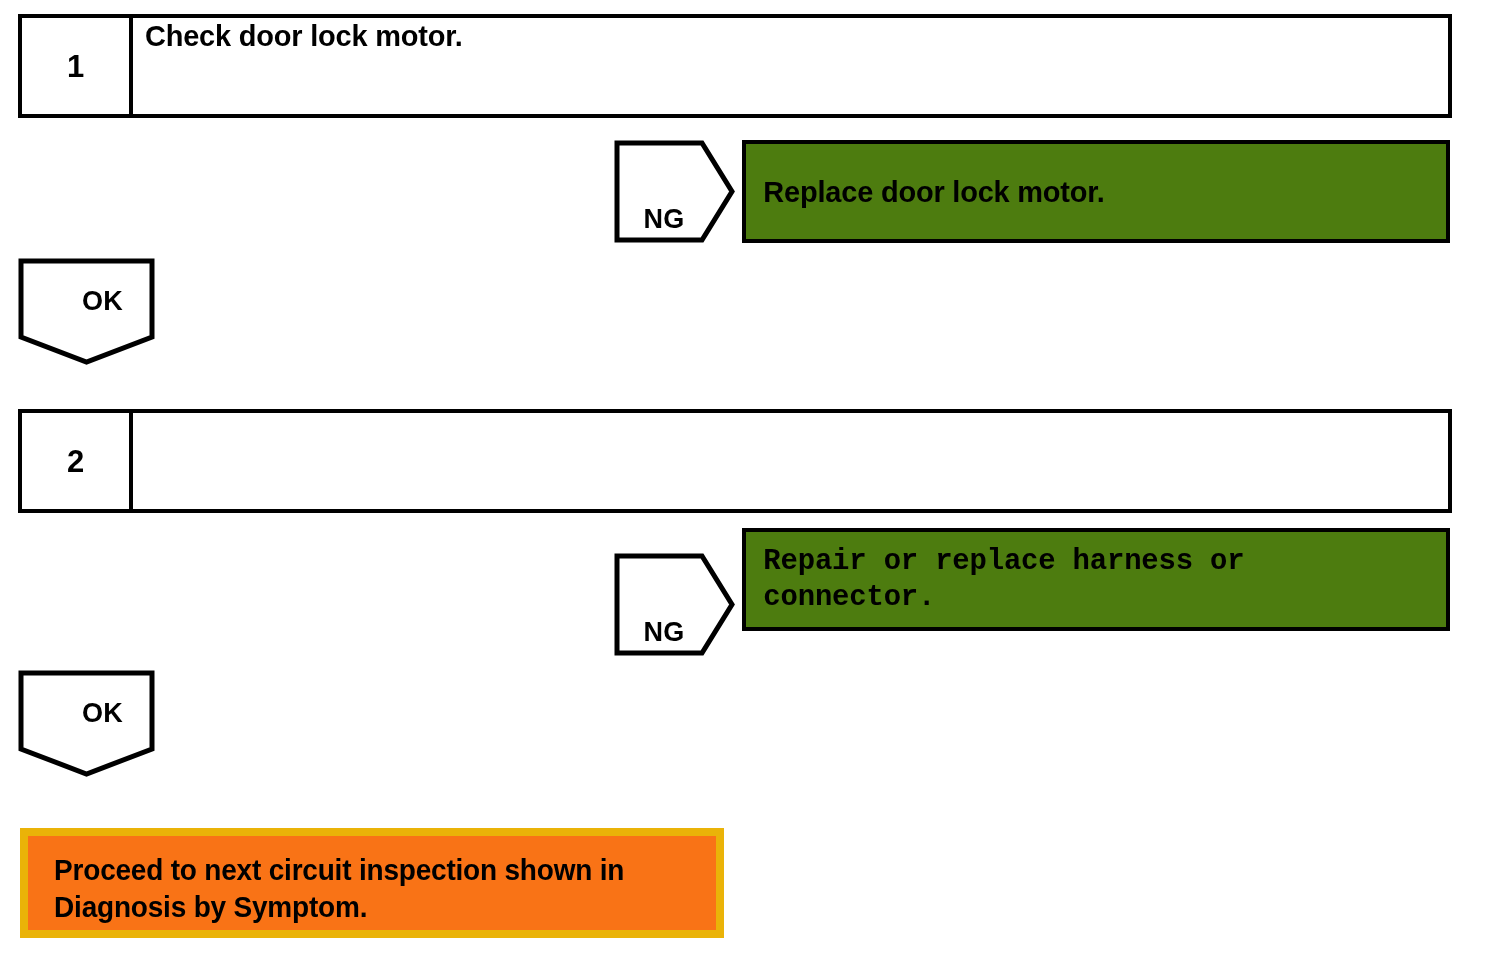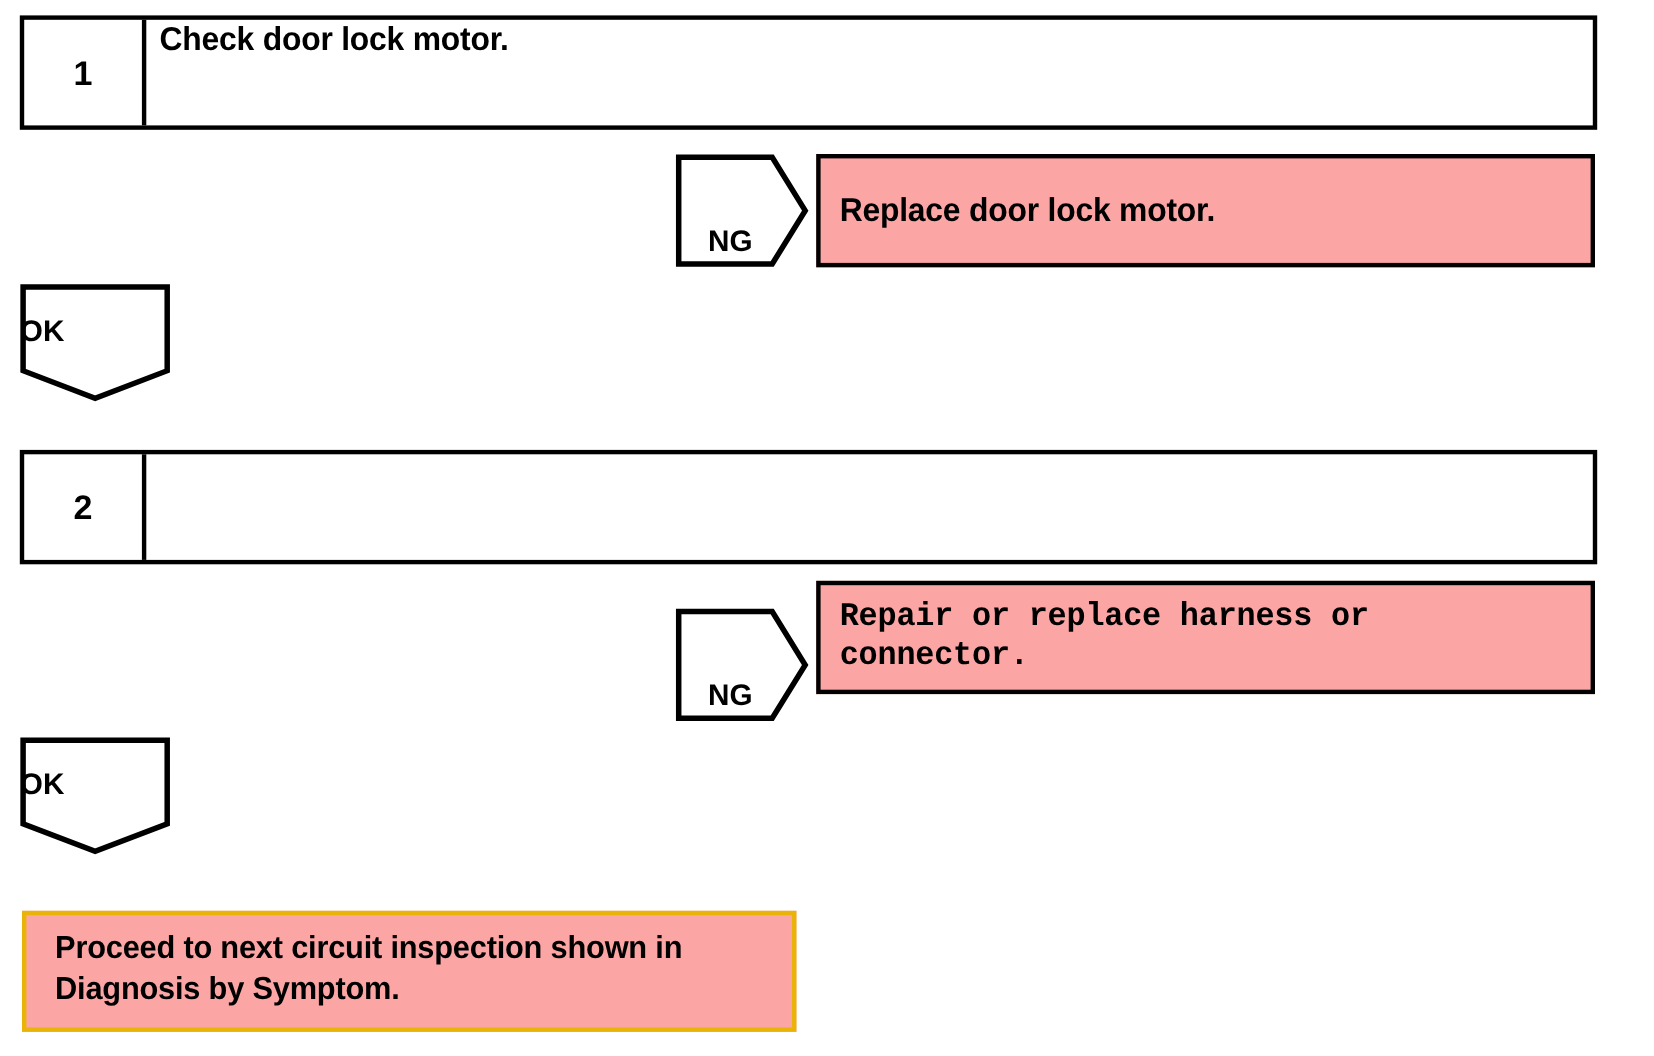--- a/index.html
+++ b/index.html
@@ -61,45 +61,45 @@
     transform: scaleX(0.965);
     transform-origin: left center;
     white-space: pre-line;
   }
 
   
   .result-box {
     position: absolute;
     box-sizing: border-box;
     border: 4px solid #000000;
-    background: #fca5a5;
+    background: #4d7c0f;
     display: flex;
     align-items: center;
   }
   .result-text {
     font-size: 30px;
     font-weight: bold;
     color: #000000;
     line-height: 1.17;
     letter-spacing: -0.2px;
     padding-left: 18px;
     padding-right: 12px;
     transform: scaleX(0.965);
     transform-origin: left center;
     white-space: pre-line;
   }
 
   
   .terminal-box {
     position: absolute;
     box-sizing: border-box;
-    border: 4px solid #eab308;
-    background: #fca5a5;
-    display: flex;
-    align-items: flex-start;
+    border: 8px solid #eab308;
+    background: #f97316;
+    display: flex;
+    align-items: center;
   }
   .terminal-text {
     font-size: 29px;
     font-weight: bold;
     color: #000000;
     line-height: 1.28;
     letter-spacing: -0.2px;
     padding-left: 27px;
     padding-top: 12px;
     padding-right: 8px;
@@ -131,21 +131,22 @@
     left: 0;
     top: 0;
     width: 100px;
     text-align: center;
     margin-top: 28px;
   }
   .connector-ok .connector-label {
     left: 0;
     top: 0;
     width: 100%;
-    text-align: left;
+    text-align: center;
+    padding-left: 16px;
   }
 </style>
 </head>
 <body>
 
 <div id="flowchart">
 
   <div class="step-box" style="left:18px; top:14px; width:1434px; height:104px;">
     <div class="step-num-cell">
       <span class="step-num">1</span>

